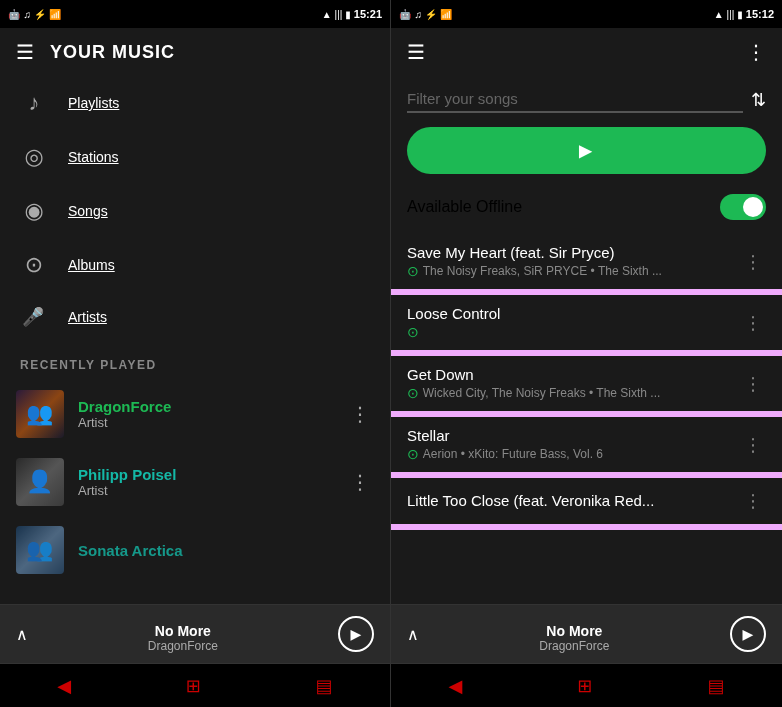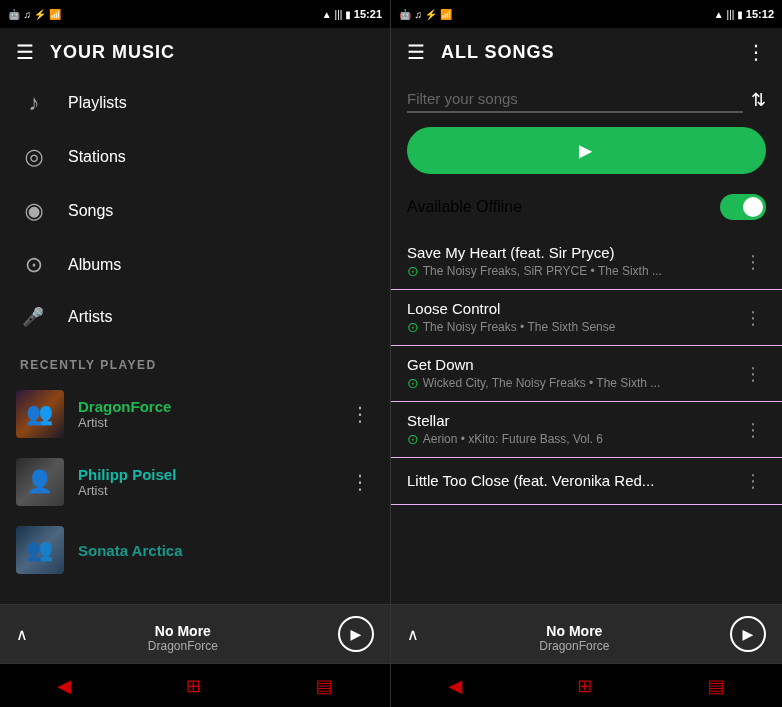--- a/index.html
+++ b/index.html
@@ -58,21 +58,21 @@
 
     
     .nav-item {
       display: flex;
       align-items: center;
       padding: 14px 20px;
       gap: 20px;
       cursor: pointer;
     }
     .nav-icon { color: #aaa; font-size: 22px; width: 28px; text-align: center; }
-    .nav-label { color: #fff; font-size: 16px; }
+    .nav-label { color: #fff; font-size: 14px; text-decoration: underline; }
 
     
     .section-label {
       color: #888;
       font-size: 12px;
       letter-spacing: 1.5px;
       padding: 16px 20px 8px;
       font-weight: bold;
     }
     .recent-item {
@@ -204,21 +204,21 @@
       background: #fff;
       border-radius: 50%;
     }
 
     .song-list { overflow-y: auto; flex: 1; }
     .song-item {
       display: flex;
       align-items: center;
       padding: 10px 16px;
       gap: 8px;
-      border-bottom: 1px solid #f0abfc;
+      border-bottom: 6px solid #f0abfc;
       cursor: pointer;
     }
     .song-info { flex: 1; }
     .song-title { color: #fff; font-size: 15px; font-weight: 500; }
     .song-meta { color: #888; font-size: 12px; margin-top: 2px; display: flex; align-items: center; gap: 4px; }
     .download-icon { color: #1db954; font-size: 14px; }
     .song-dots { color: #888; font-size: 18px; cursor: pointer; padding: 2px 4px; }
 
     .panel-right {
       display: flex;
@@ -344,21 +344,20 @@
     <div class="status-icons">
       <span>▲</span>
       <span>|||</span>
       <span>▮</span>
       <span class="status-time">15:12</span>
     </div>
   </div>
 
   <div class="header">
     <span class="hamburger">☰</span>
-    <span class="header-title">ALL SONGS</span>
     <span class="more-btn">⋮</span>
   </div>
 
   <div class="filter-bar">
     <input class="filter-input" type="text" placeholder="Filter your songs" style="">
     <span class="filter-sort-icon">⇅</span>
   </div>
 
   <button class="shuffle-btn">
     <span>▶</span>
@@ -380,21 +379,20 @@
         </div>
       </div>
       <span class="song-dots">⋮</span>
     </div>
 
     <div class="song-item">
       <div class="song-info">
         <div class="song-title">Loose Control</div>
         <div class="song-meta">
           <span class="download-icon">⊙</span>
-          <span>The Noisy Freaks • The Sixth Sense</span>
         </div>
       </div>
       <span class="song-dots">⋮</span>
     </div>
 
     <div class="song-item">
       <div class="song-info">
         <div class="song-title">Get Down</div>
         <div class="song-meta">
           <span class="download-icon">⊙</span>

